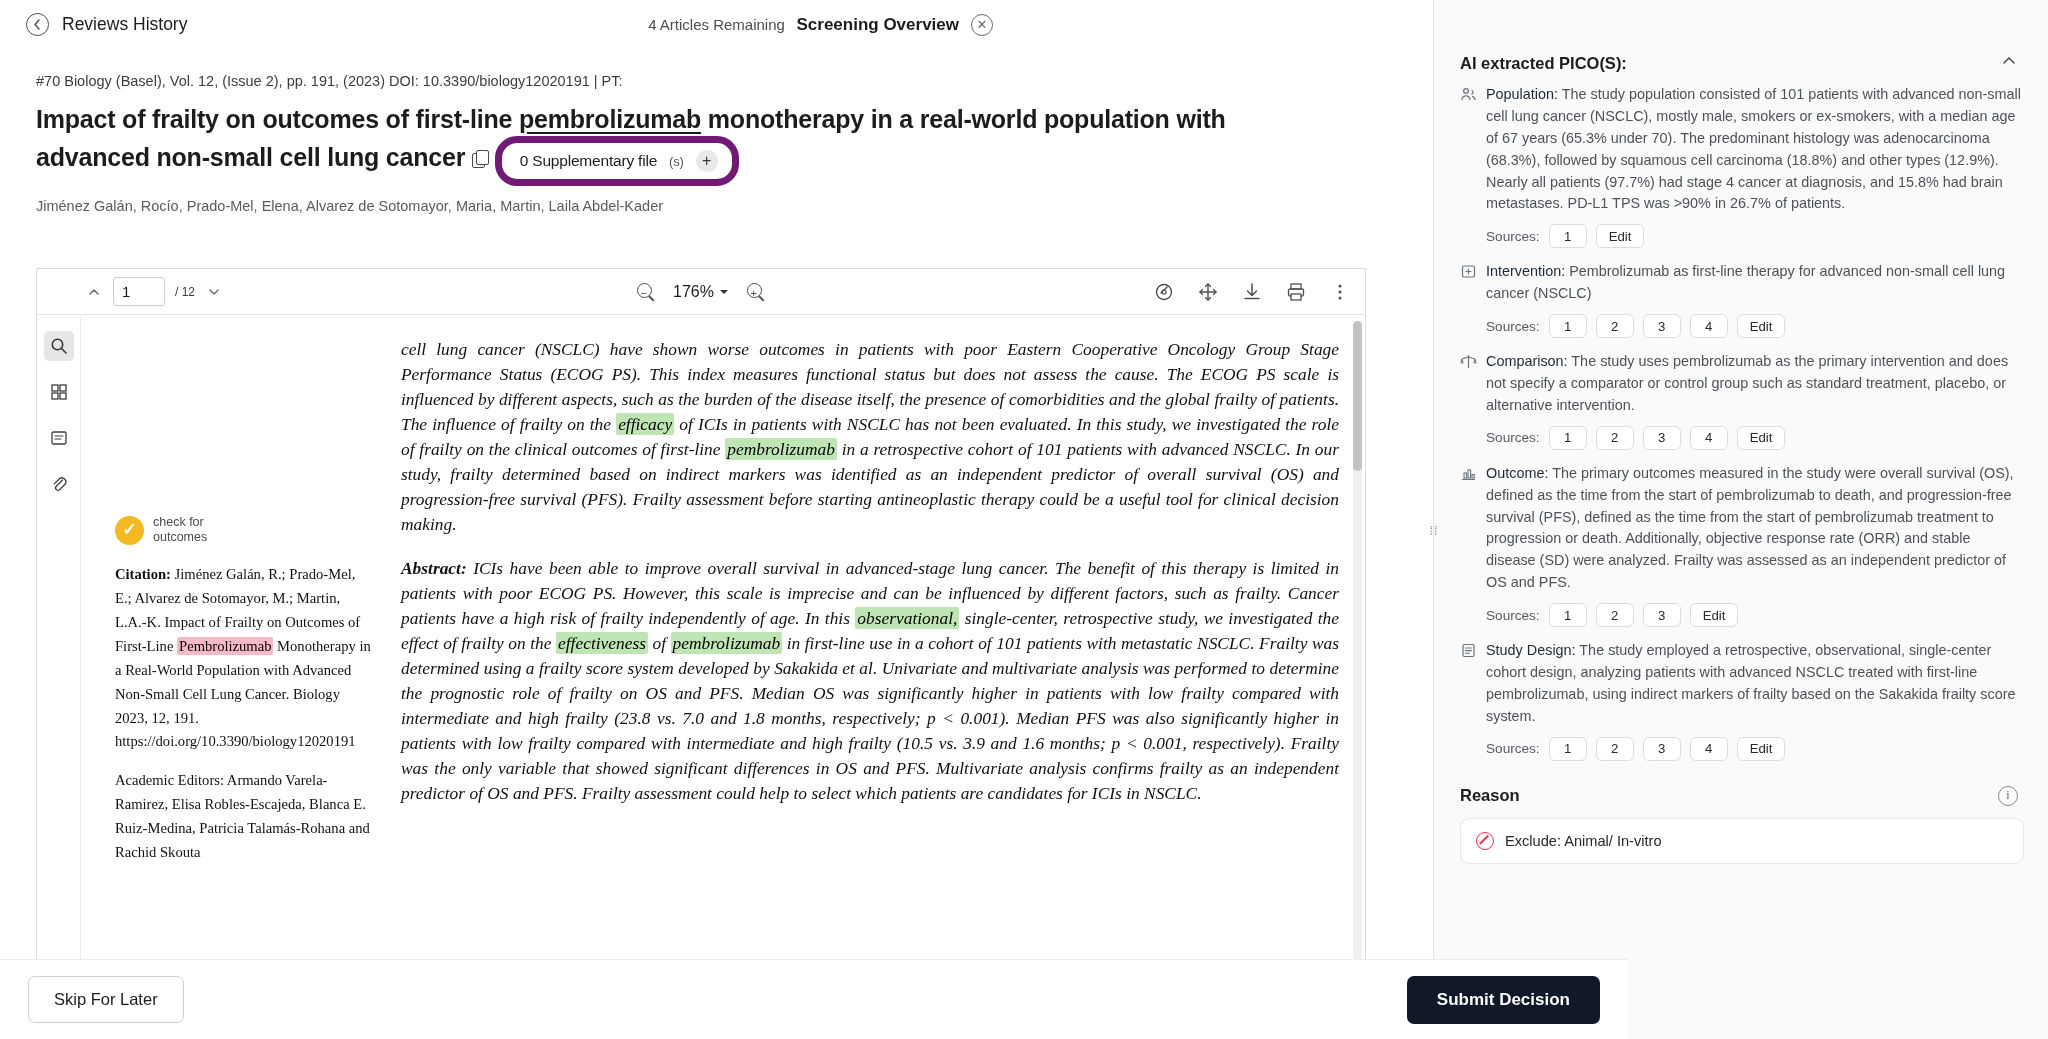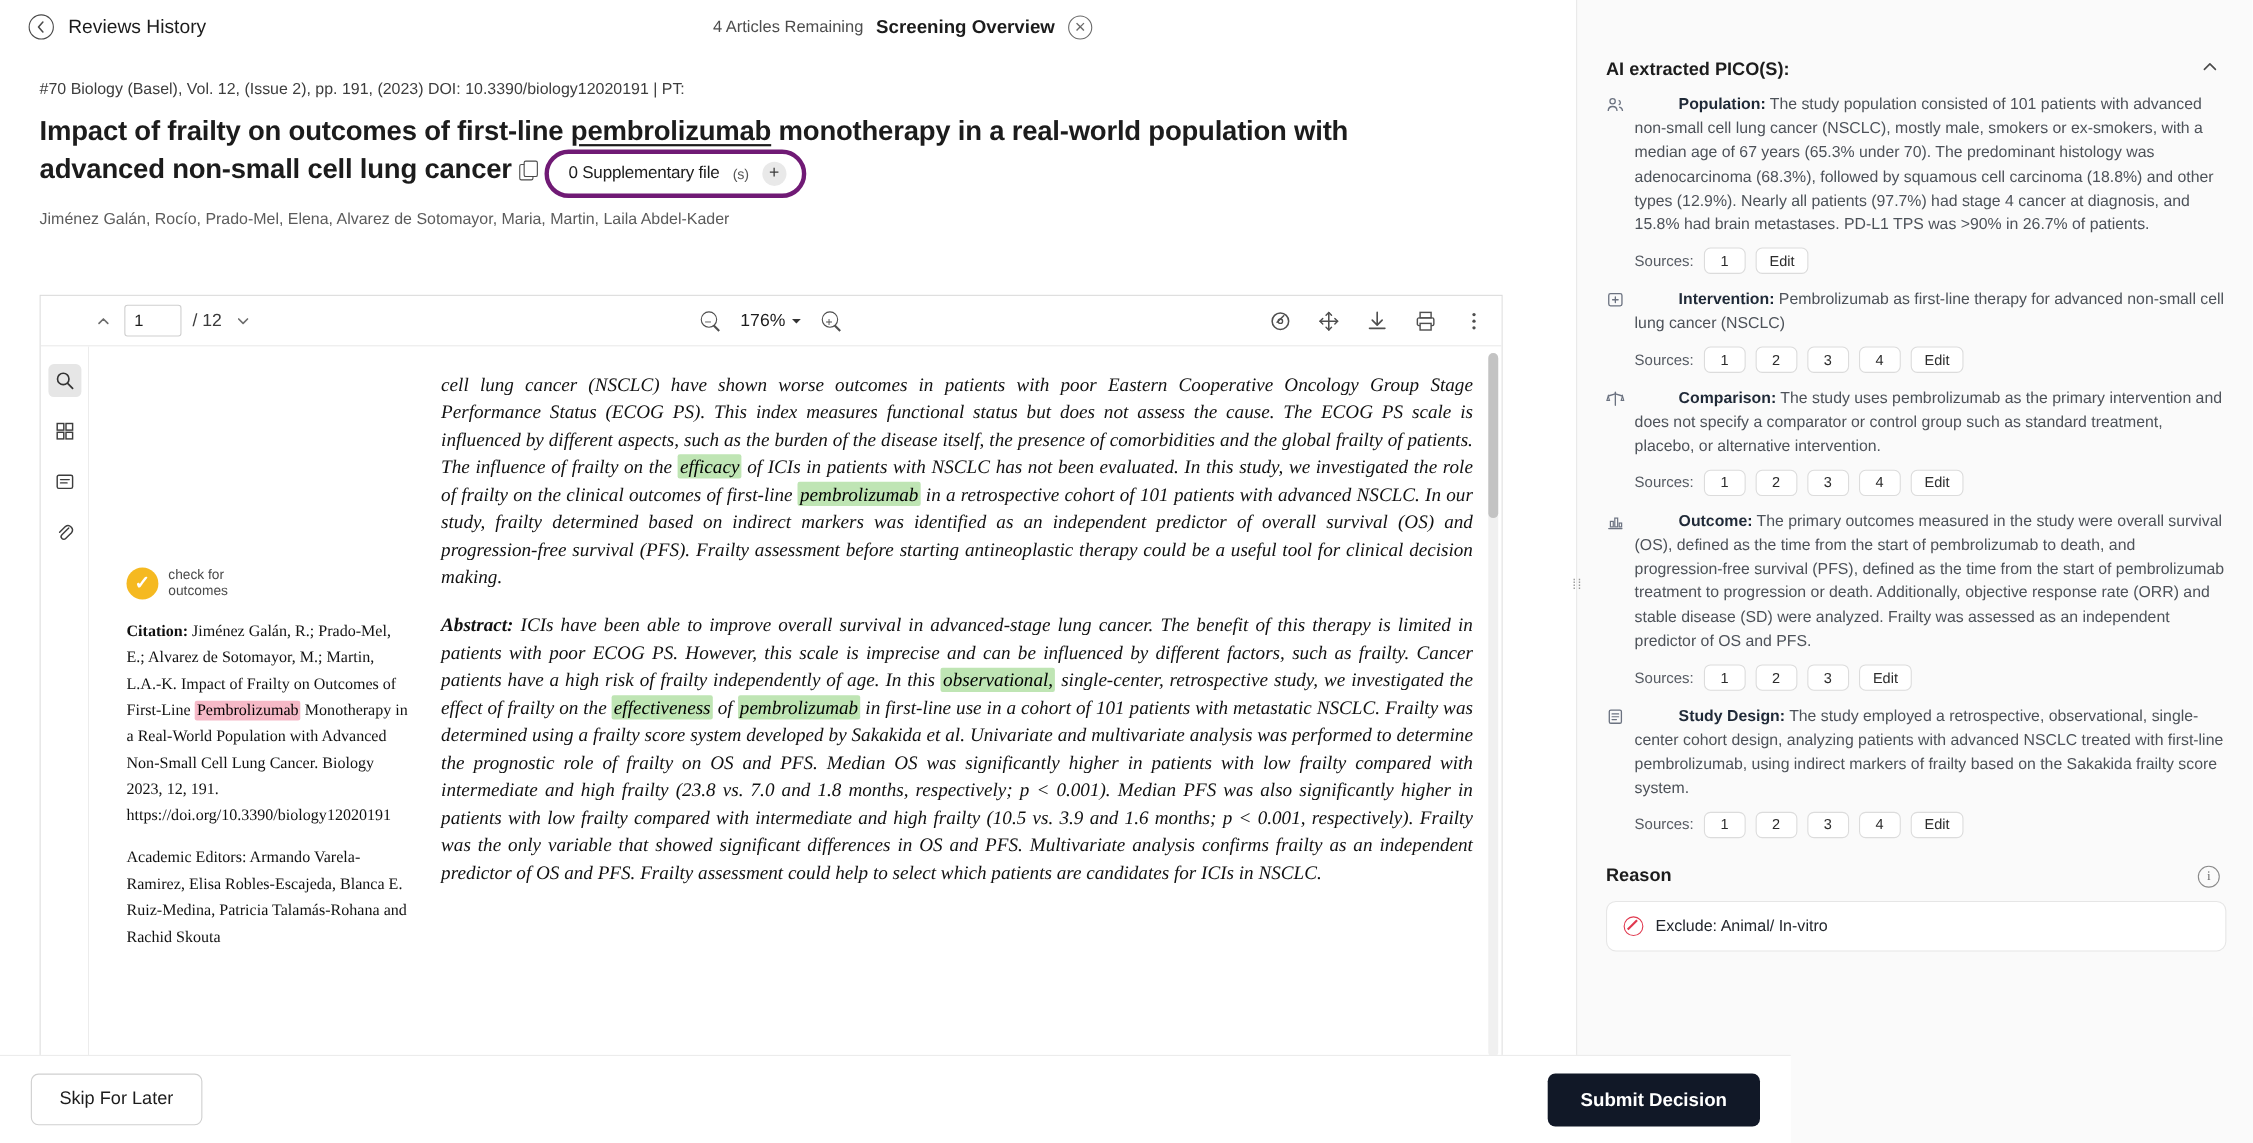--- a/index.html
+++ b/index.html
@@ -122,21 +122,21 @@
     left: 4px; top: 0;
     width: 11px; height: 13px;
     border: 1.4px solid #4a4a4a;
     border-radius: 2px;
     background: #fff;
   }
   .supp-pill {
     display: inline-flex;
     align-items: center;
     gap: 12px;
-    border: 4px solid #701a75;
+    border: 7px solid #701a75;
     border-radius: 22px;
     padding: 7px 14px 7px 18px;
     font-size: 15.5px;
     font-weight: normal;
     color: #1c1c1c;
     cursor: pointer;
     background: #fff;
   }
   .supp-pill .count-label { font-weight: normal; }
   .supp-pill .s-sub { font-size: 13px; color: #555; }
@@ -191,21 +191,21 @@
     height: 29px;
     border: 1px solid #cfcfcf;
     border-radius: 3px;
     font-size: 15px;
     padding: 0 8px;
     font-family: "Liberation Sans", sans-serif;
     color: #1c1c1c;
     background: #fff;
   }
   .page-total {
-    font-size: 16px;
+    font-size: 12px;
     color: #3a3a3a;
     margin-left: 2px;
   }
   .tb-center {
     position: absolute;
     left: 0; right: 0;
     display: flex;
     align-items: center;
     justify-content: center;
     gap: 16px;
@@ -452,23 +452,22 @@
     align-items: flex-start;
   }
   .pico-ic {
     flex: 0 0 auto;
     width: 17px; height: 17px;
     margin-top: 2px;
     color: #6b7280;
   }
   .pico-ic svg { display:block; }
   .pico-label {
-    font-weight: bold;
+    font-weight: normal;
     color: #1f2937;
-    margin-left: 40px;
   }
   .sources-row {
     display: flex;
     align-items: center;
     gap: 9px;
     margin: 9px 0 13px 26px;
   }
   .sources-label {
     font-size: 13.6px;
     color: #565b63;

